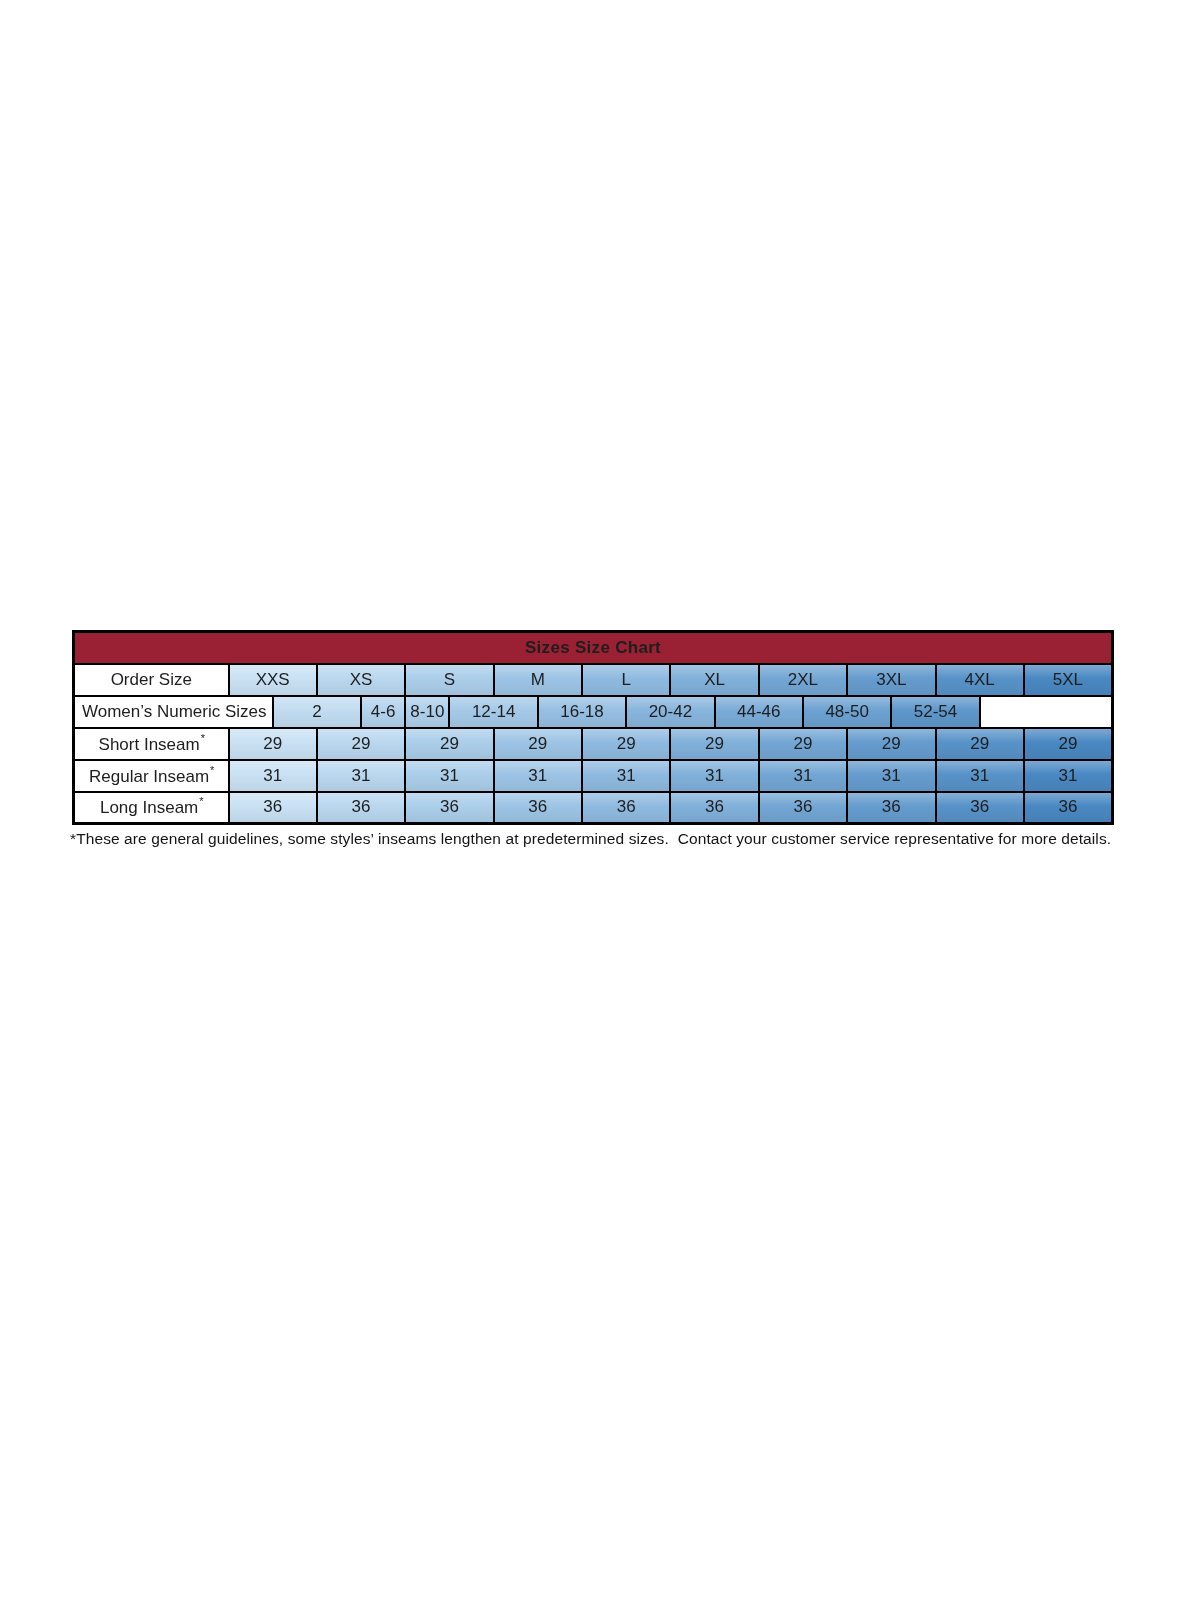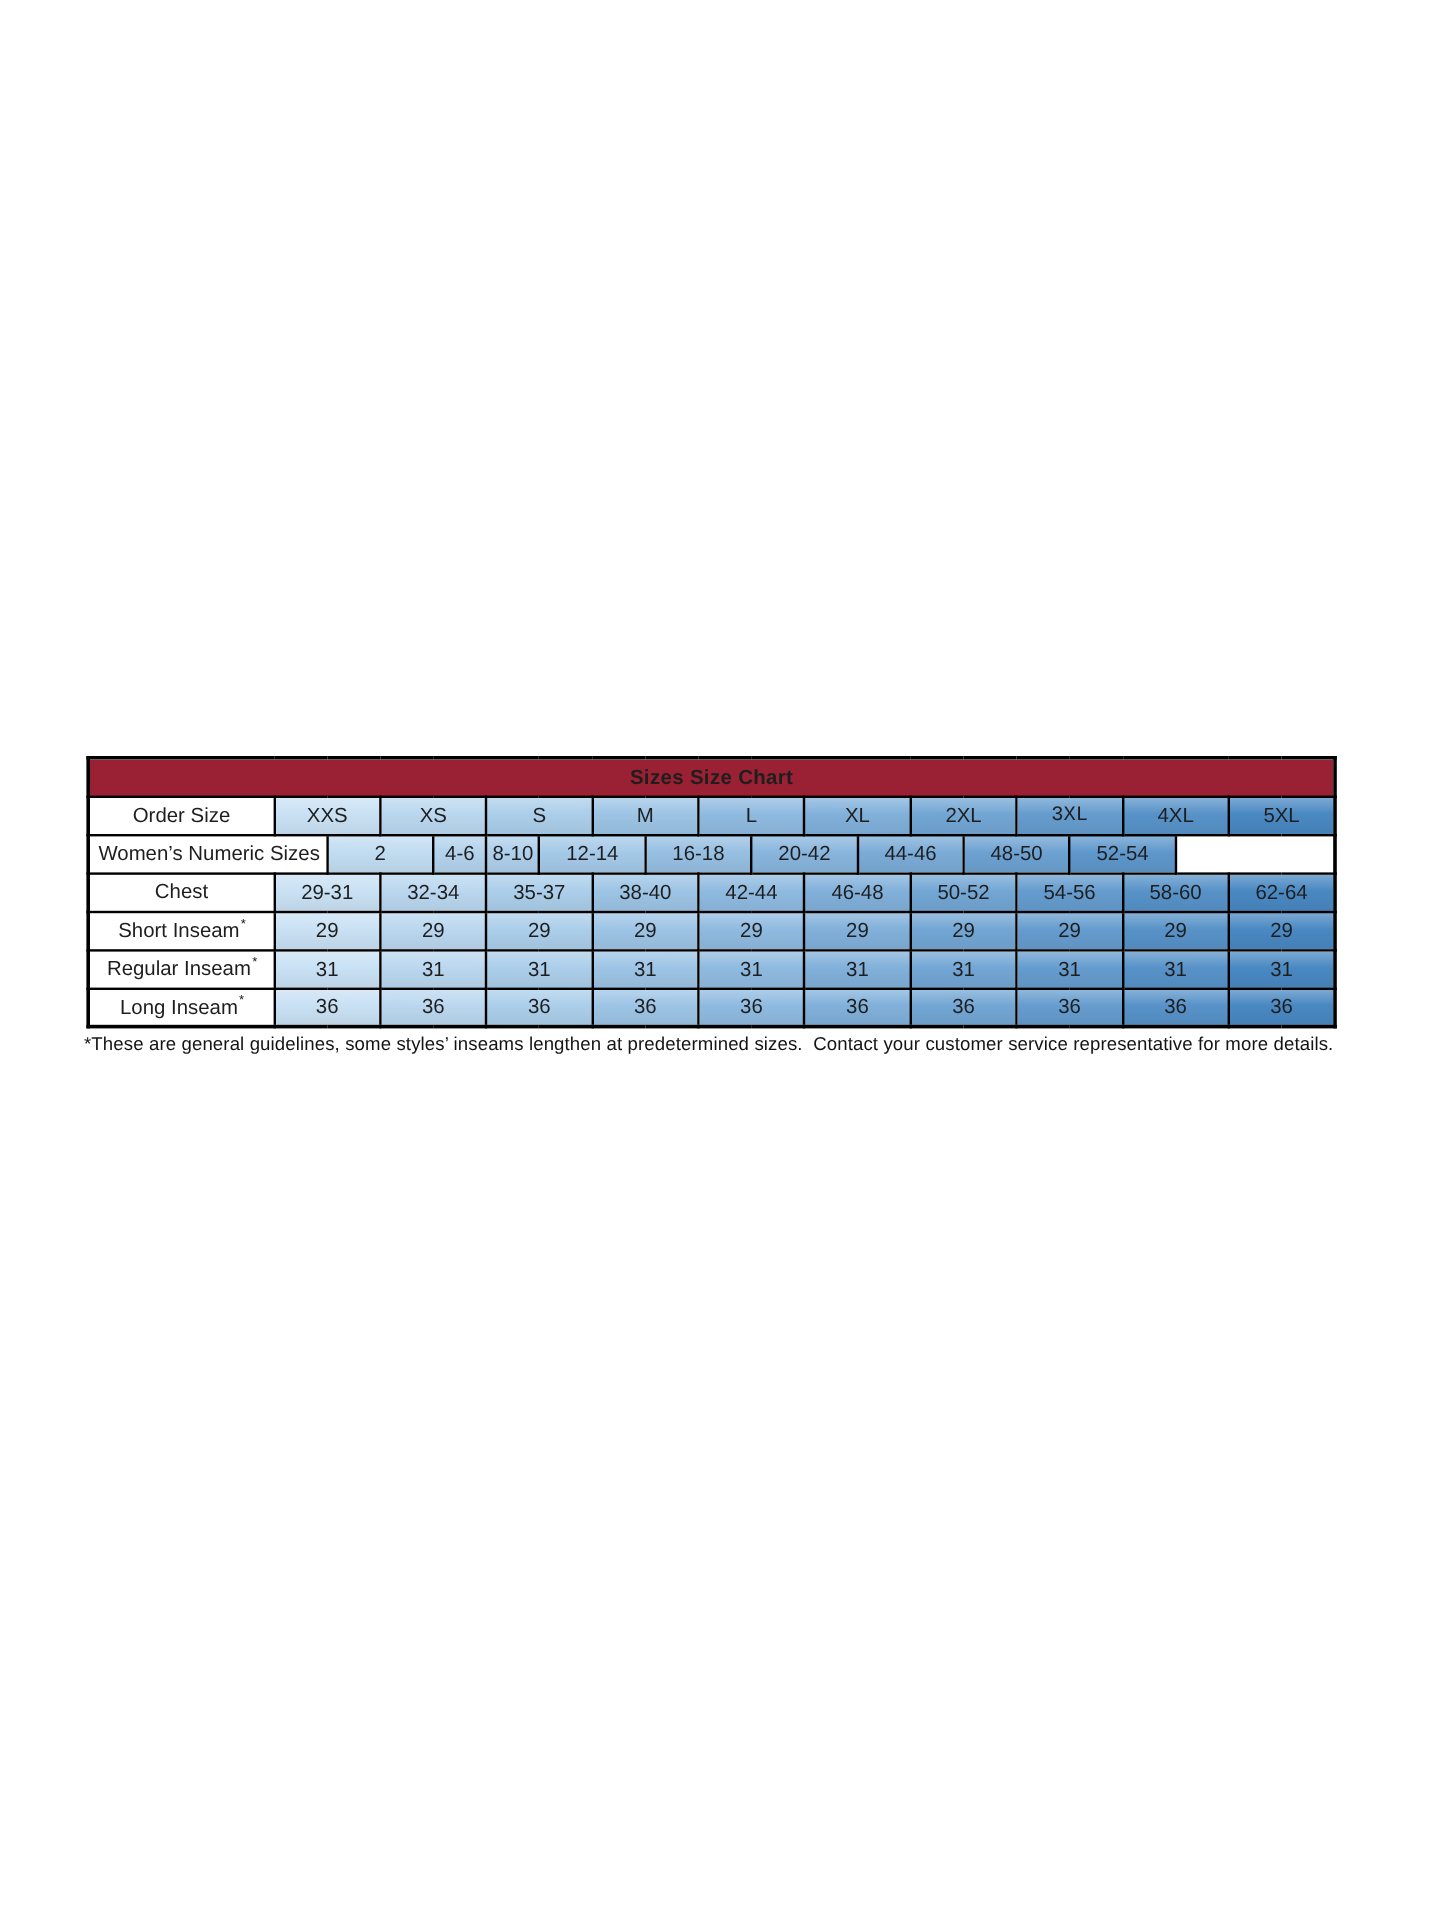--- a/index.html
+++ b/index.html
@@ -103,52 +103,39 @@
 
     <tr>
       <td class="lbl">Order Size</td>
       <td class="cell" colspan="2" style="background-color: rgb(201, 225, 244);">XXS</td>
       <td class="cell" colspan="2" style="background-color: rgb(186, 215, 239);">XS</td>
       <td class="cell" colspan="2" style="background-color: rgb(171, 206, 234);">S</td>
       <td class="cell" colspan="2" style="background-color: rgb(157, 196, 229);">M</td>
       <td class="cell" colspan="2" style="background-color: rgb(143, 186, 224);">L</td>
       <td class="cell" colspan="2" style="background-color: rgb(129, 176, 218);">XL</td>
       <td class="cell" colspan="2" style="background-color: rgb(115, 166, 212);">2XL</td>
-      <td class="cell" colspan="2" style="background-color: rgb(101, 156, 206); font-family: Liberation Mono, monospace;">3XL</td>
+      <td class="cell" colspan="2" style="background-color: rgb(101, 156, 206);">3XL</td>
       <td class="cell" colspan="2" style="background-color: rgb(87, 146, 200);">4XL</td>
       <td class="cell" colspan="2" style="background-color: rgb(73, 136, 194);">5XL</td>
     </tr>
 
     <tr>
       <td class="lbl" colspan="2">Women’s Numeric Sizes</td>
       <td class="cell" colspan="2" style="background-color: rgb(193, 220, 241);">2</td>
       <td class="cell" colspan="1" style="background-color: rgb(179, 210, 236);">4-6</td>
       <td class="cell" colspan="1" style="background-color: rgb(174, 207, 235);">8-10</td>
       <td class="cell" colspan="2" style="background-color: rgb(164, 201, 231);">12-14</td>
       <td class="cell" colspan="2" style="background-color: rgb(150, 191, 226);">16-18</td>
       <td class="cell" colspan="2" style="background-color: rgb(136, 181, 221);">20-42</td>
       <td class="cell" colspan="2" style="background-color: rgb(122, 171, 215);">44-46</td>
       <td class="cell" colspan="2" style="background-color: rgb(108, 161, 209);">48-50</td>
       <td class="cell" colspan="2" style="background-color: rgb(94, 151, 203);">52-54</td>
       <td class="wblank" colspan="3"></td>
     </tr>
 
-    <tr>
-      <td class="lbl"><span>Chest</span><sup class="ast"></sup></td>
-      <td class="cell" colspan="2" style="background-color: rgb(201, 225, 244);">29-31</td>
-      <td class="cell" colspan="2" style="background-color: rgb(186, 215, 239);">32-34</td>
-      <td class="cell" colspan="2" style="background-color: rgb(171, 206, 234);">35-37</td>
-      <td class="cell" colspan="2" style="background-color: rgb(157, 196, 229);">38-40</td>
-      <td class="cell" colspan="2" style="background-color: rgb(143, 186, 224);">42-44</td>
-      <td class="cell" colspan="2" style="background-color: rgb(129, 176, 218);">46-48</td>
-      <td class="cell" colspan="2" style="background-color: rgb(115, 166, 212);">50-52</td>
-      <td class="cell" colspan="2" style="background-color: rgb(101, 156, 206);">54-56</td>
-      <td class="cell" colspan="2" style="background-color: rgb(87, 146, 200);">58-60</td>
-      <td class="cell" colspan="2" style="background-color: rgb(73, 136, 194);">62-64</td>
-    </tr>
 
 
     <tr>
       <td class="lbl"><span>Short Inseam</span><sup class="ast">*</sup></td>
       <td class="cell" colspan="2" style="background-color: rgb(201, 225, 244);">29</td>
       <td class="cell" colspan="2" style="background-color: rgb(186, 215, 239);">29</td>
       <td class="cell" colspan="2" style="background-color: rgb(171, 206, 234);">29</td>
       <td class="cell" colspan="2" style="background-color: rgb(157, 196, 229);">29</td>
       <td class="cell" colspan="2" style="background-color: rgb(143, 186, 224);">29</td>
       <td class="cell" colspan="2" style="background-color: rgb(129, 176, 218);">29</td>

